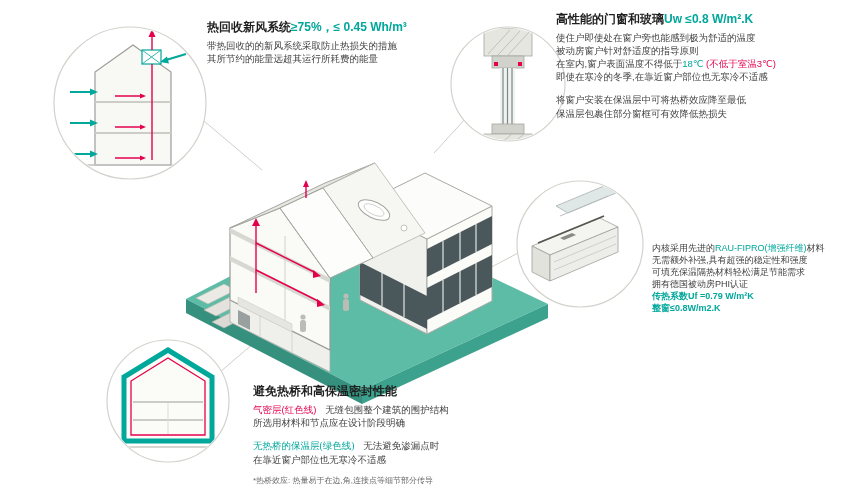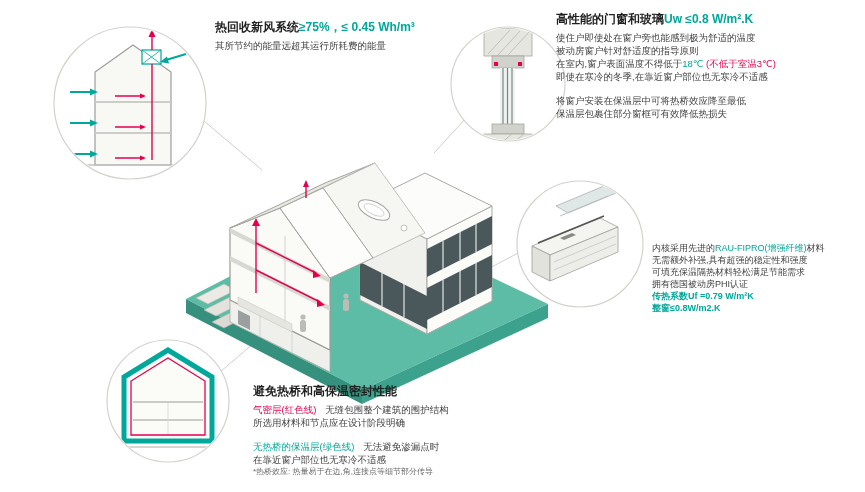--- a/index.html
+++ b/index.html
@@ -6,22 +6,22 @@
   html,body { background:#ffffff; }
   body { font-family:"Liberation Sans","DejaVu Sans",sans-serif; color:#3f3f3f; }
   .stage { position:relative; width:865px; height:492px; background:#ffffff; overflow:hidden; }
   .scene-svg { position:absolute; left:0; top:0; }
   .callout { position:absolute; font-size:9.5px; line-height:13px; color:#3f3f3f; }
   .callout .title { font-size:12px; line-height:15px; font-weight:bold; color:#1f1f1f; margin-bottom:4px; white-space:nowrap; }
   .accent { color:#00a79b; }
   .teal { color:#00a79b; }
   .red { color:#e4004c; }
   .bold { font-weight:bold; }
-  .para-gap { margin-top:11px; }
-  .footnote { font-size:8px; line-height:11px; color:#6a6a6a; }
+  .para-gap { margin-top:11px;font-family:Liberation Serif, serif; }
+  .footnote { font-size:8px; line-height:11px; color:#6a6a6a; margin-top:9px; }
   .lbl-space { margin-left:9px; }
   .small-lines { font-size:9px; line-height:12px; }
 </style>
 </head>
 <body>
 
 <div class="stage">
 
   <svg class="scene-svg" width="865" height="492" viewBox="0 0 865 492">
     <defs>
@@ -196,24 +196,25 @@
     <g clip-path="url(#clipC4)">
       <path d="M 124,441 L 124,377 L 168,350 L 212,377 L 212,441 Z" fill="#fbfbf8" stroke="#00a79b" stroke-width="5"></path>
       <path d="M 131,435 L 131,381 L 168,358 L 205,381 L 205,435 Z" fill="none" stroke="#e4004c" stroke-width="1.3"></path>
       <line x1="133" y1="402" x2="203" y2="402" stroke="#ccccc6" stroke-width="2.2"></line>
       <line x1="133" y1="420" x2="203" y2="420" stroke="#ccccc6" stroke-width="2.2"></line>
       <line x1="168" y1="403" x2="168" y2="434" stroke="#dcdcd6" stroke-width="1"></line>
       <line x1="100" y1="447" x2="236" y2="447" stroke="#c9c9c4" stroke-width="1.5"></line>
     </g>
   </svg>
 
-  <div class="callout" style="left:207px; top:20px; width:245px;margin-left:8px;">
+  <div class="callout" style="left:207px; top:20px; width:245px;">
     <div class="title">
       <span>热回收新风系统</span><span class="accent">≥75%，≤ 0.45 Wh/m³</span>
     </div>
+    <div>带热回收的的新风系统采取防止热损失的措施</div>
     <div>其所节约的能量远超其运行所耗费的能量</div>
   </div>
 
   <div class="callout" style="left:556px; top:12px; width:278px;">
     <div class="title">
       <span>高性能的门窗和玻璃</span><span class="accent">Uw ≤0.8 W/m².K</span>
     </div>
     <div>使住户即使处在窗户旁也能感到极为舒适的温度</div>
     <div>被动房窗户针对舒适度的指导原则</div>
     <div>

